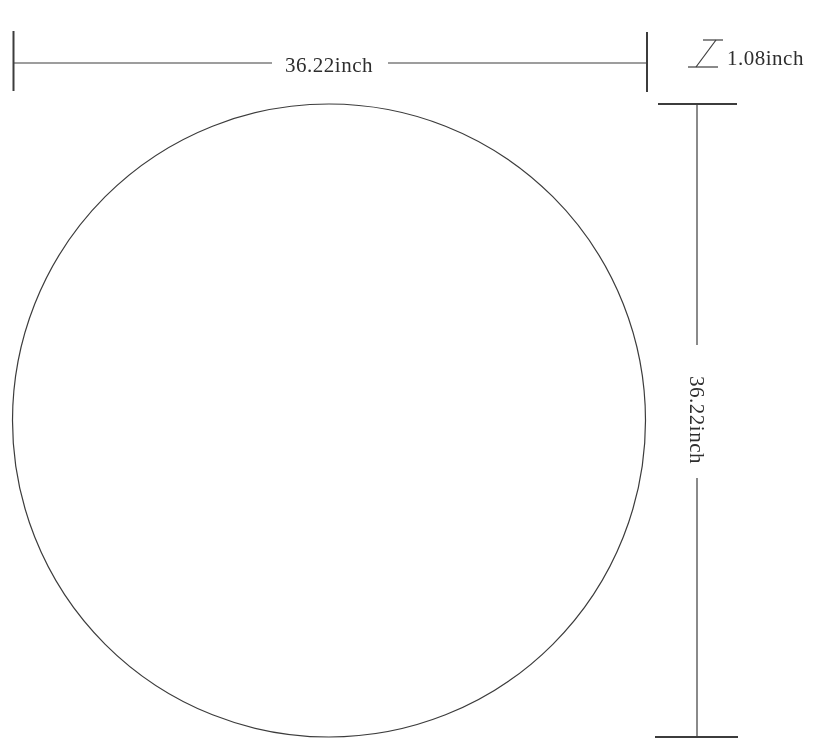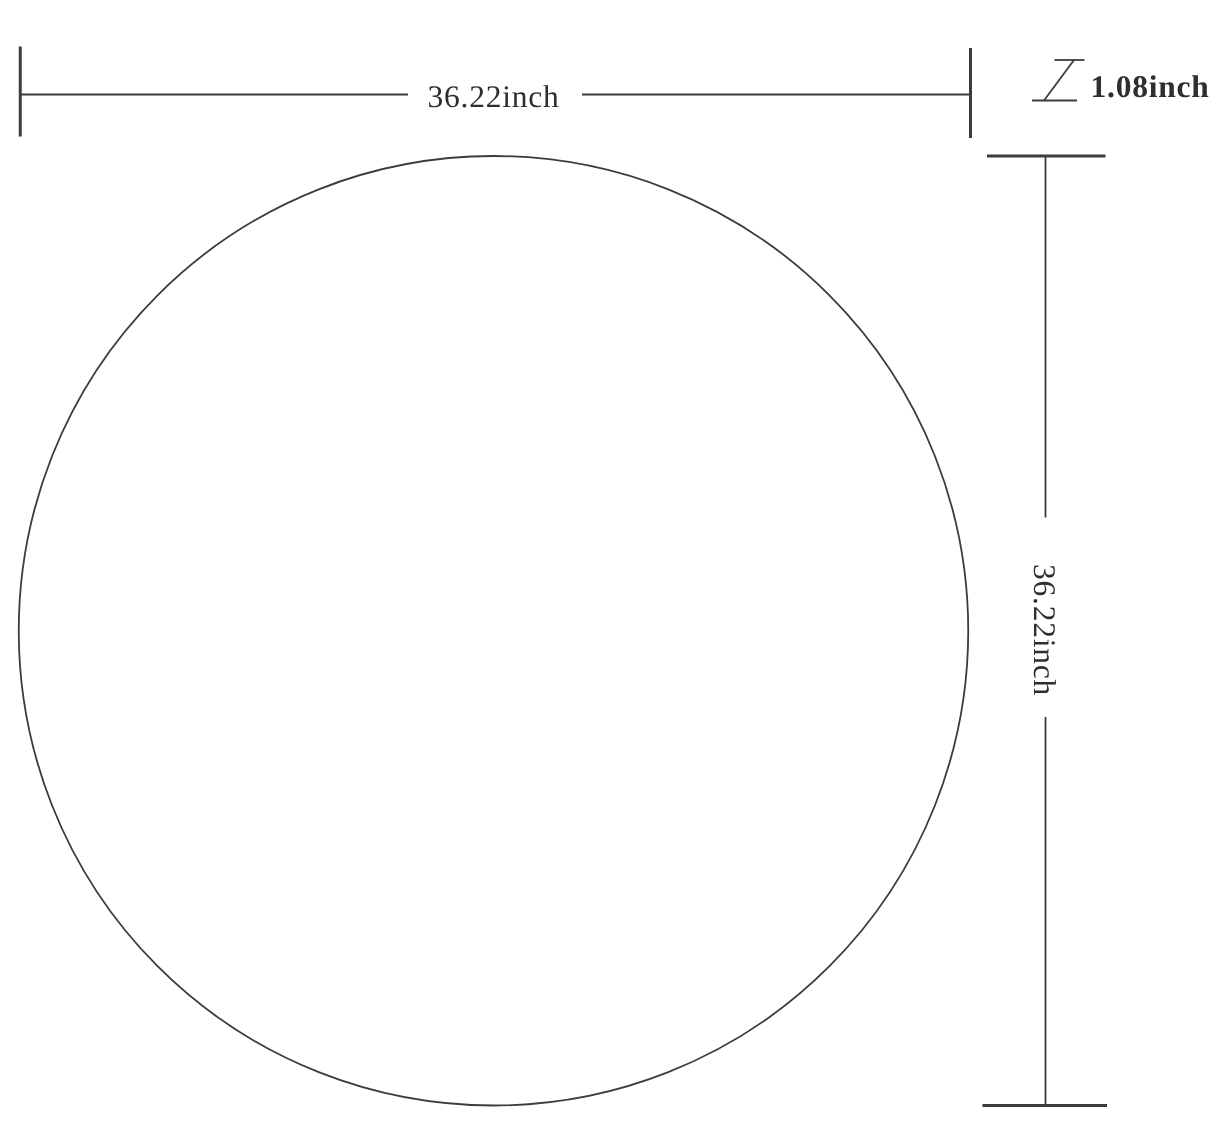--- a/index.html
+++ b/index.html
@@ -33,21 +33,20 @@
   }
   .dim-label.width {
     top: 65px;
     left: 329px;
     transform: translate(-50%, -50%);
   }
   .dim-label.thickness {
     top: 58px;
     left: 727px;
     transform: translate(0, -50%);
-    font-weight: bold;
   }
   .dim-label.height {
     top: 420px;
     left: 696px;
     transform: translate(-50%, -50%) rotate(90deg);
   }
 </style>
 </head>
 <body>
 

